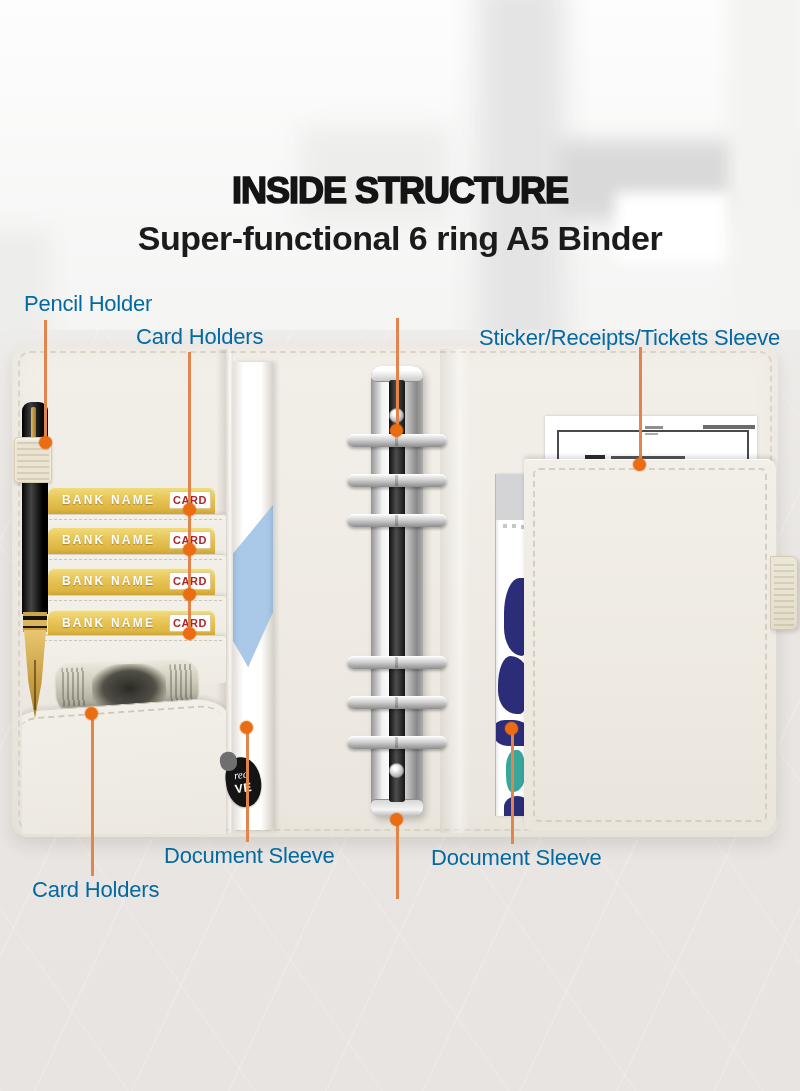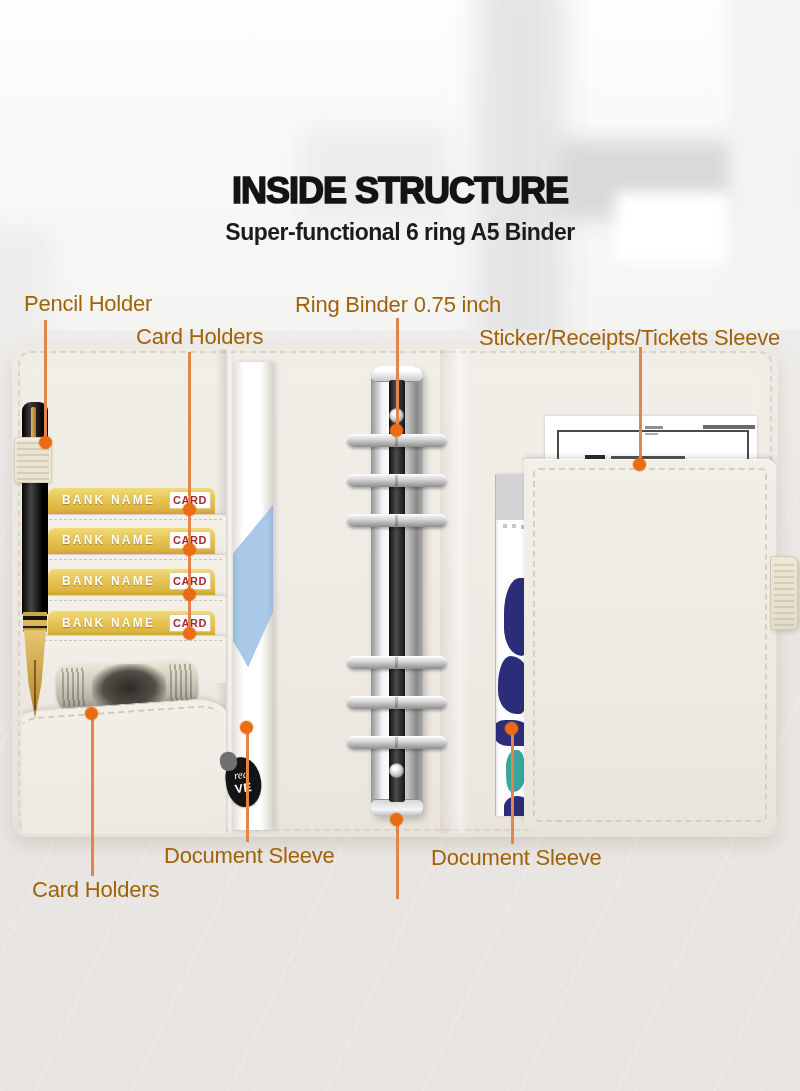--- a/index.html
+++ b/index.html
@@ -18,21 +18,21 @@
 
   
   .surface{left:0;top:330px;width:800px;height:761px;background:linear-gradient(180deg,#eeecea 0%,#e9e6e3 30%,#e7e4e1 100%);}
   .surface::after{content:'';position:absolute;inset:0;opacity:.35;
     background:repeating-linear-gradient(115deg,rgba(255,255,255,.5) 0 2px,transparent 2px 88px),
                repeating-linear-gradient(55deg,rgba(255,255,255,.35) 0 2px,transparent 2px 104px);}
 
   
   .title{left:0;top:170px;width:800px;text-align:center;font-size:36px;font-weight:bold;
     color:#141414;letter-spacing:-1px;-webkit-text-stroke:1.6px #141414;}
-  .subtitle{left:0;top:219px;width:800px;text-align:center;font-size:23px;font-weight:bold;
+  .subtitle{left:0;top:219px;width:800px;text-align:center;font-size:34px;font-weight:bold;
     color:#1b1b1b;letter-spacing:-.5px;}
 
   
   .binder{left:12px;top:345px;width:766px;height:492px;border-radius:16px;
     background:linear-gradient(180deg,#f2efe9 0%,#efebe4 55%,#eae6de 100%);
     box-shadow:0 8px 16px rgba(90,80,65,.14), inset 0 0 24px rgba(160,148,125,.10);}
   .binder-stitch{left:18px;top:351px;width:754px;height:480px;border:2px dashed #d8d2c4;border-radius:12px;opacity:.85;}
   .fold-left{left:216px;top:349px;width:17px;height:484px;
     background:linear-gradient(90deg,rgba(0,0,0,0) 0%,rgba(118,104,84,.18) 55%,rgba(255,255,255,.55) 82%,rgba(0,0,0,.05) 100%);}
   .fold-right{left:440px;top:349px;width:30px;height:484px;
@@ -148,21 +148,21 @@
     border-radius:4px 10px 14px 8px;border-top:1px solid #fcfbf8;
     box-shadow:0 -3px 4px rgba(0,0,0,.12);}
   .right-pocket::after{content:'';position:absolute;left:9px;right:9px;top:8px;bottom:9px;border:2px dashed #d6cfc1;border-radius:6px;}
   .strap{left:770px;top:556px;width:28px;height:74px;border-radius:0 7px 7px 0;
     background:linear-gradient(180deg,#ece7d6 0%,#e3ddc8 100%);
     border:1px solid #d2cab2;box-shadow:2px 2px 4px rgba(0,0,0,.15);}
   .strap::after{content:'';position:absolute;inset:3px;
     background:repeating-linear-gradient(0deg,rgba(120,108,78,.18) 0 2px,transparent 2px 6px);}
 
   
-  .lbl{font-size:22px;color:#a16207;white-space:nowrap;z-index:40;letter-spacing:-.2px;}
+  .lbl{font-size:22px;color:#0369a1;white-space:nowrap;z-index:40;letter-spacing:-.2px;}
   .cline{width:3px;background:#e2854d;z-index:39;}
   .cdot{width:13px;height:13px;border-radius:50%;background:#ea6d14;z-index:41;box-shadow:0 0 0 1px rgba(234,109,20,.25);}
 
   .l-pencil{left:24px;top:291px}
   .l-cardtop{left:136px;top:324px}
   .l-ring{left:295px;top:292px}
   .l-sticker{left:479px;top:325px}
   .l-dsl{left:164px;top:843px}
   .l-dsr{left:431px;top:845px}
   .l-cardbot{left:32px;top:877px}
@@ -301,19 +301,18 @@
   <div class="cdot d-ct4"></div>
   <div class="cdot d-ring"></div>
   <div class="cdot d-sticker"></div>
   <div class="cdot d-dsl"></div>
   <div class="cdot d-dsr"></div>
   <div class="cdot d-cardbot"></div>
   <div class="cdot d-press"></div>
 
   <div class="lbl l-pencil">Pencil Holder</div>
   <div class="lbl l-cardtop">Card Holders</div>
-  <div class="lbl l-ring">Ring Binder 0.75 inch</div>
   <div class="lbl l-sticker">Sticker/Receipts/Tickets Sleeve</div>
   <div class="lbl l-dsl">Document Sleeve</div>
   <div class="lbl l-dsr">Document Sleeve</div>
   <div class="lbl l-cardbot">Card Holders</div>
 
 </div>
 
 </body></html>

